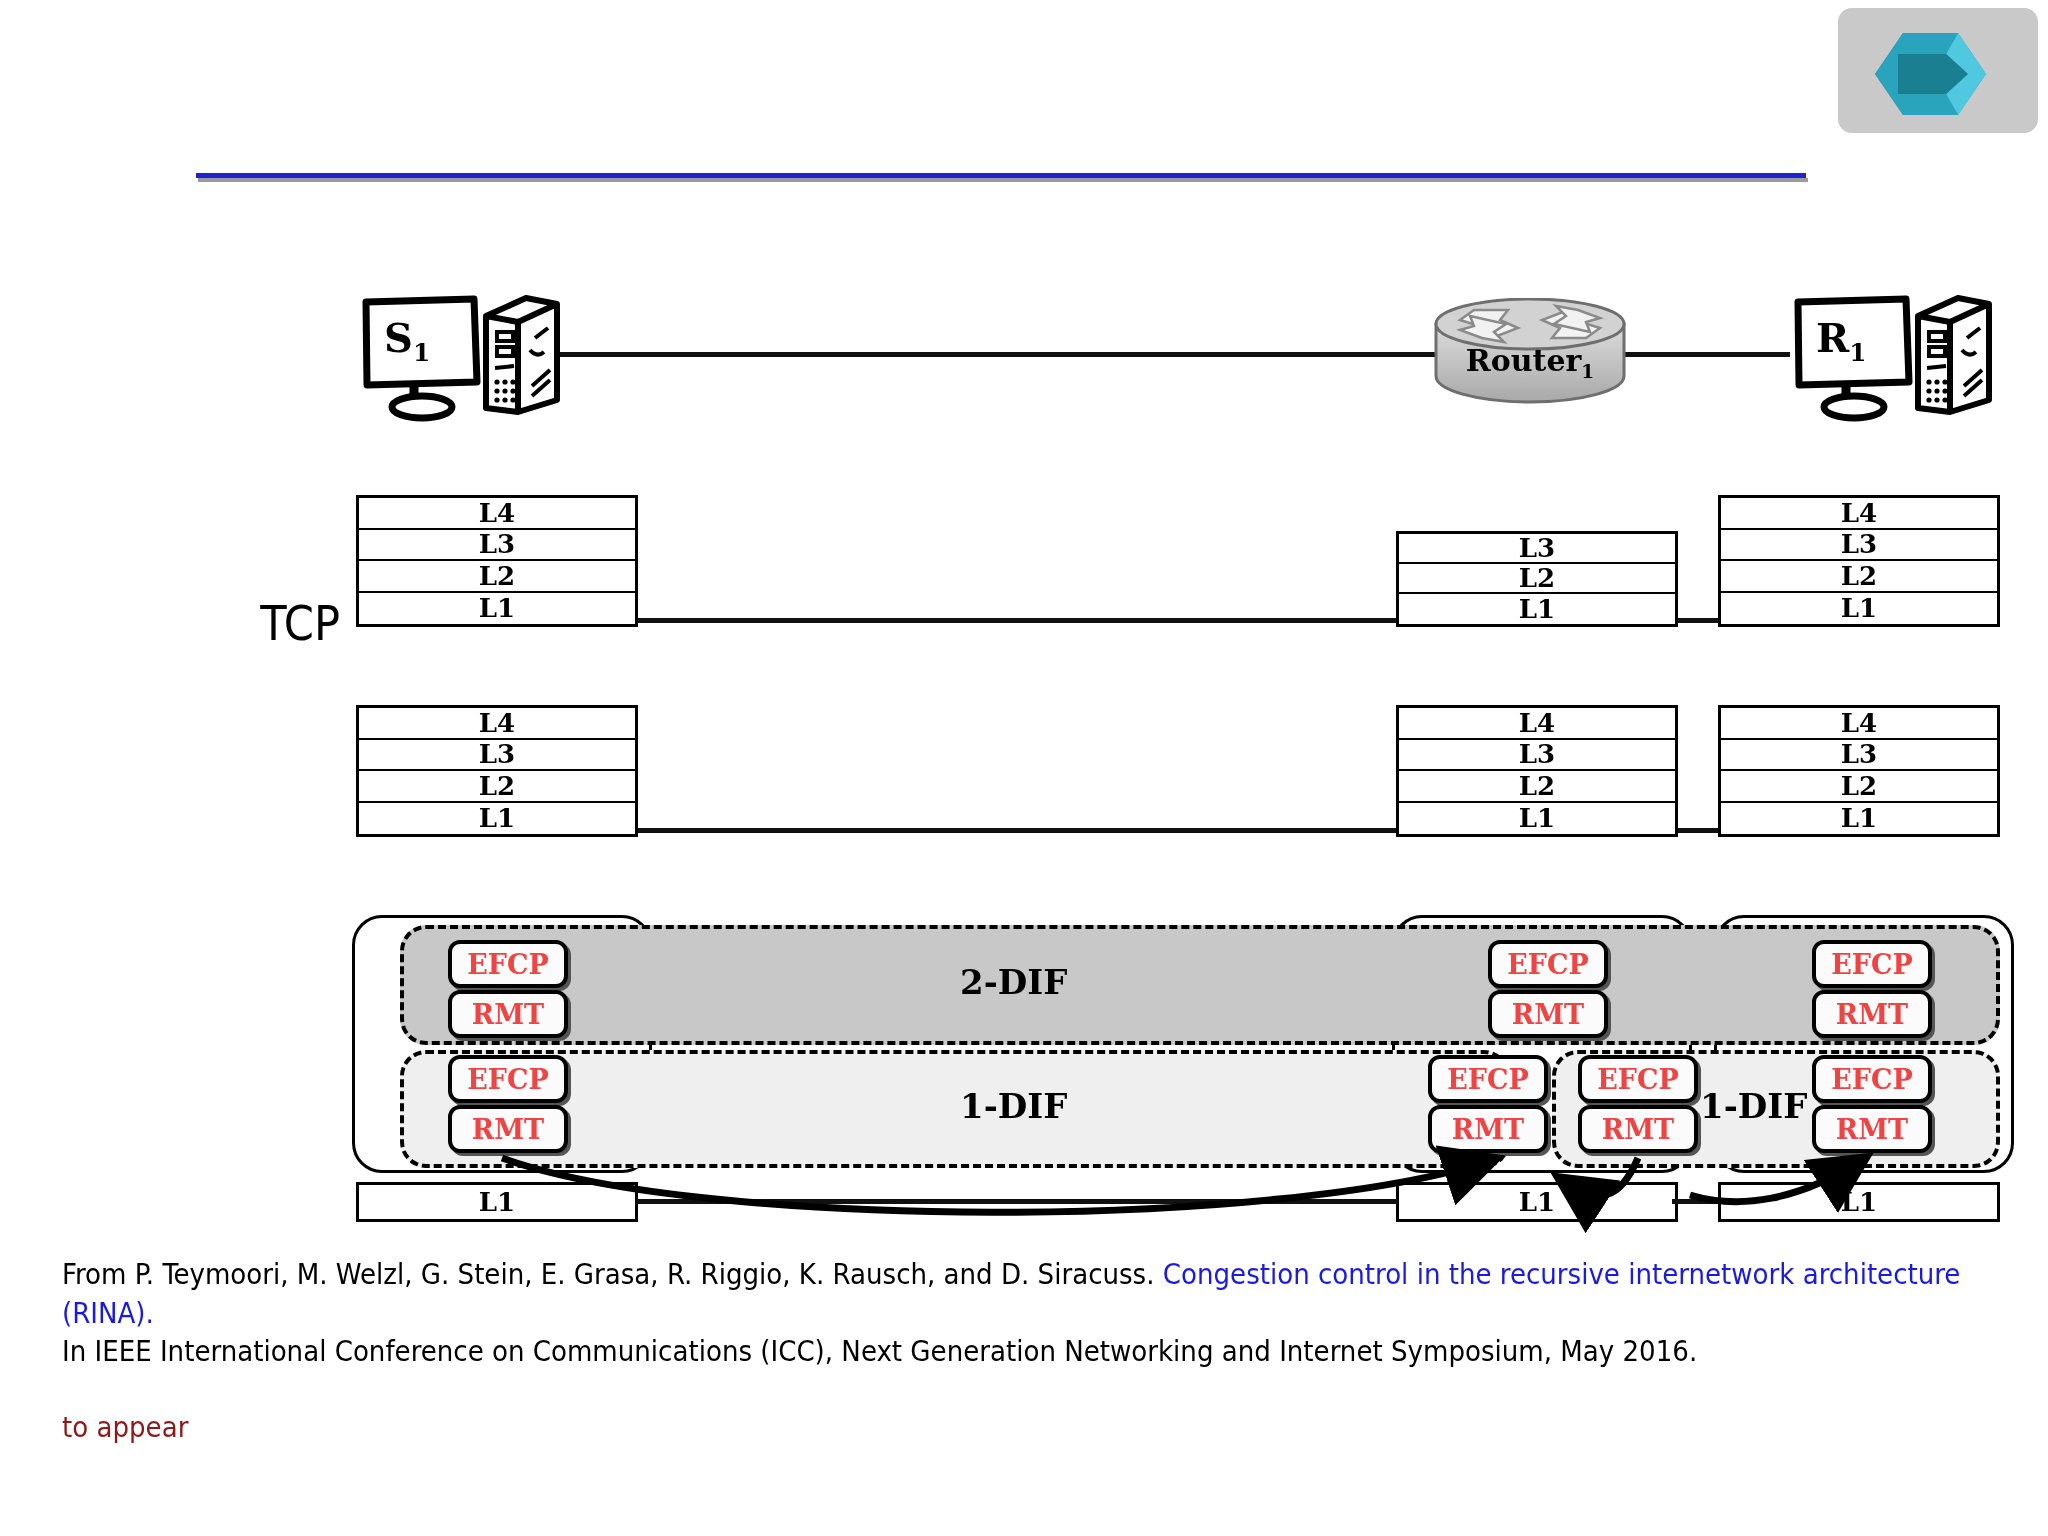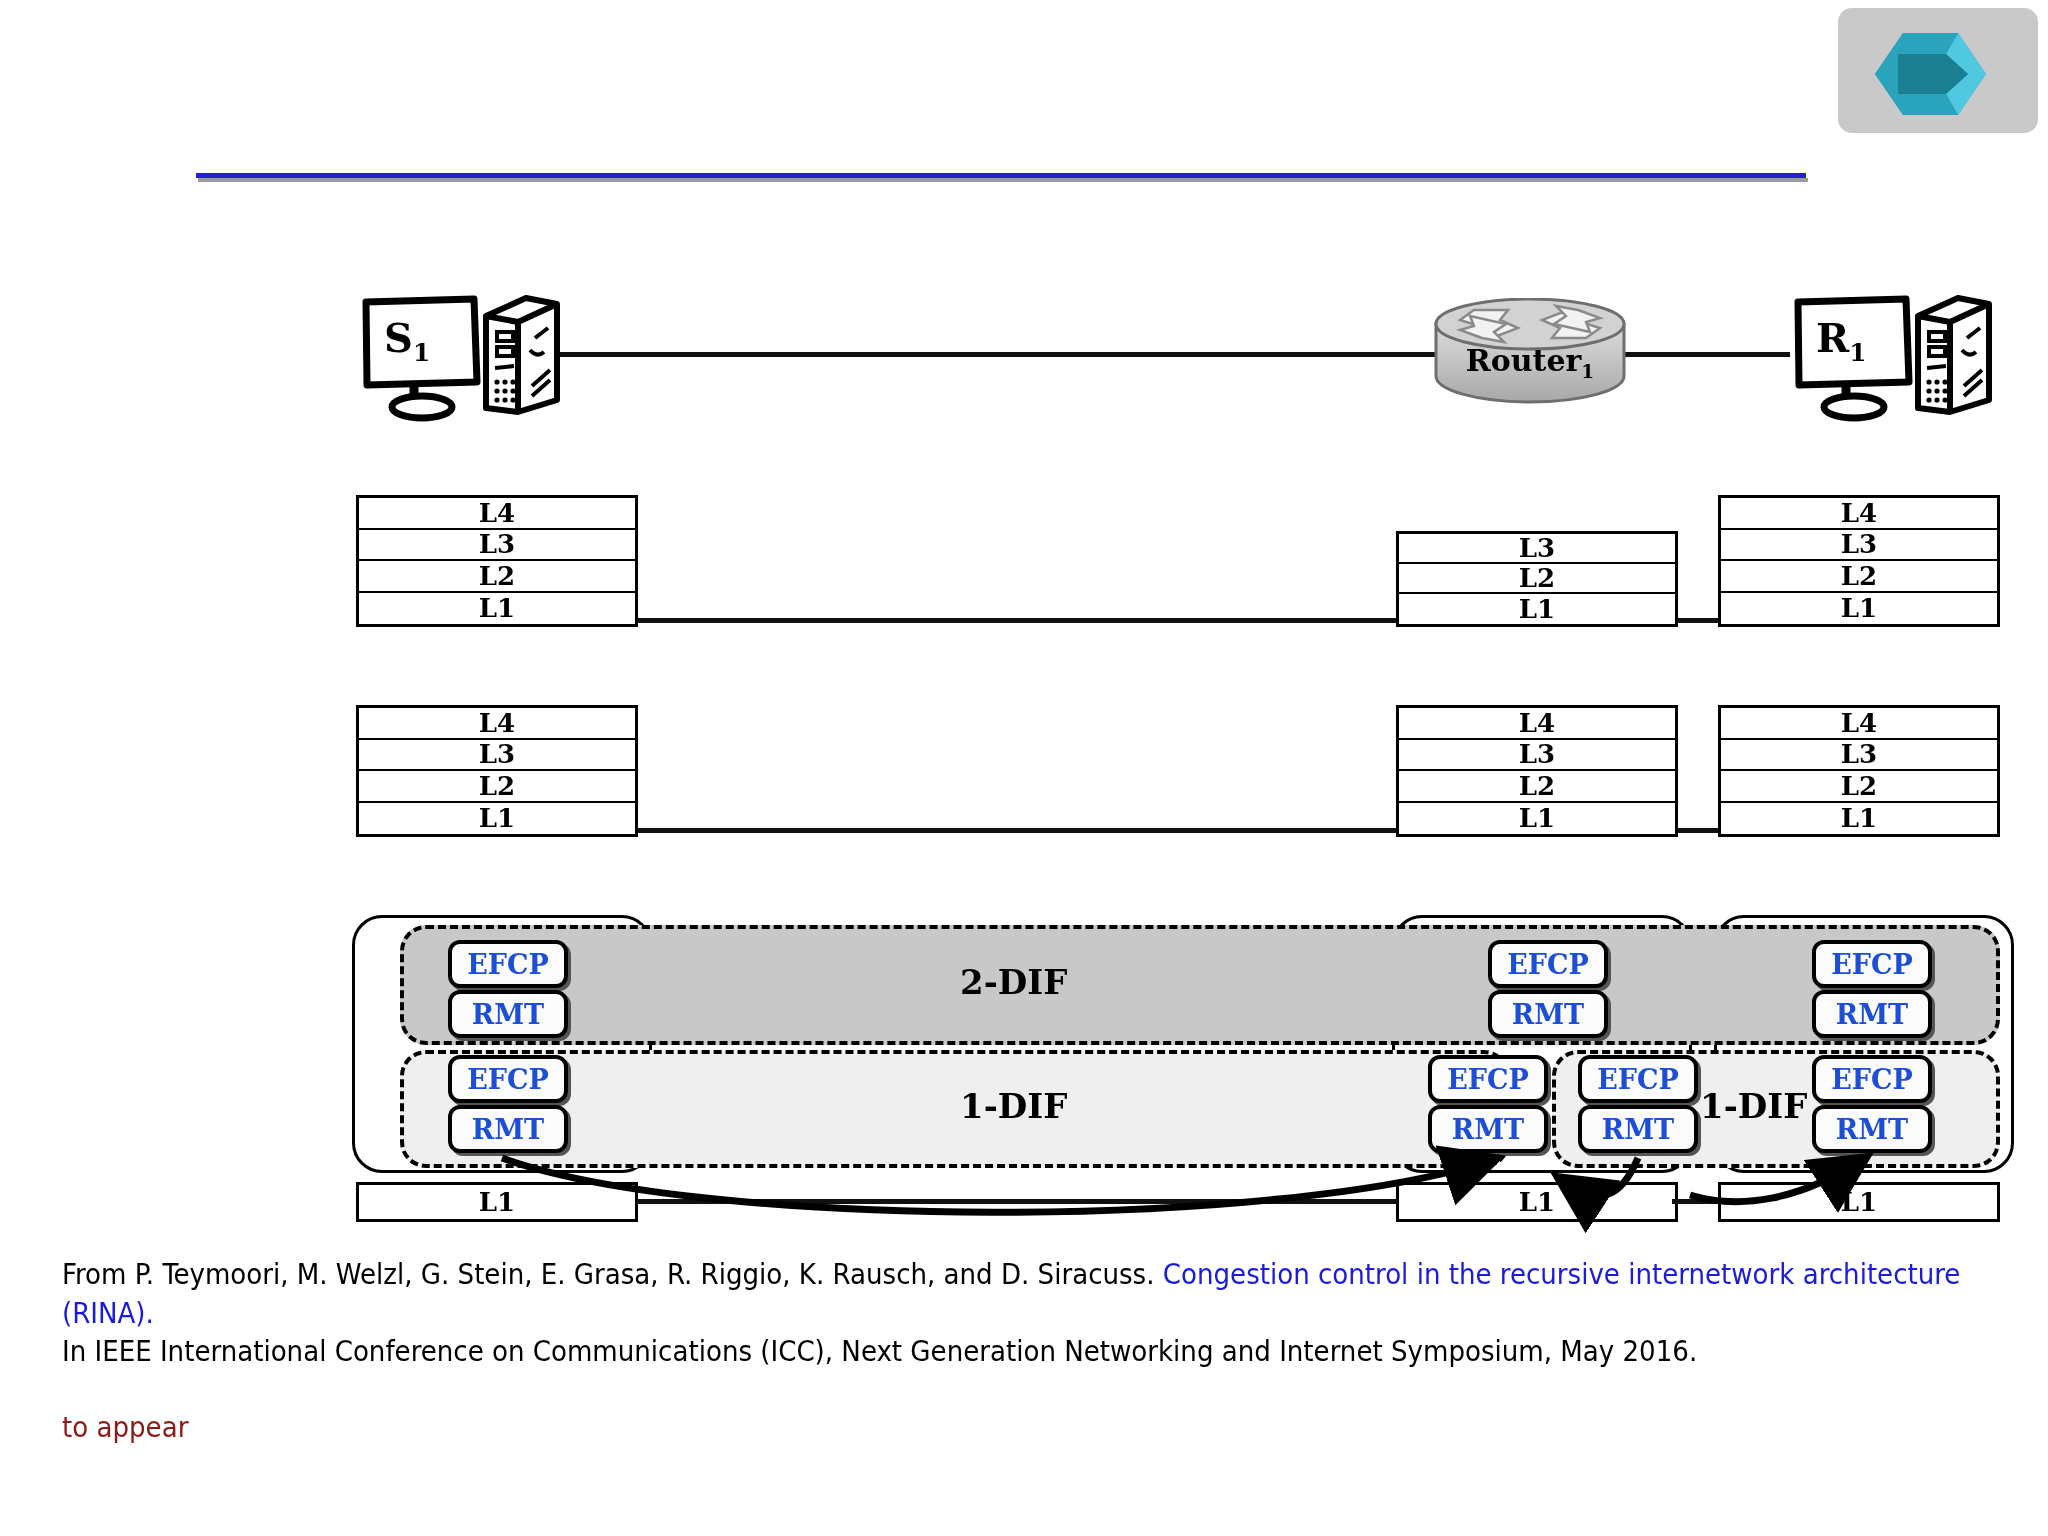--- a/index.html
+++ b/index.html
@@ -86,21 +86,21 @@
   .diflabel {
     position: absolute;
     font-family: "DejaVu Serif", serif; font-weight: bold;
     font-size: 34px; color: #000; white-space: nowrap; text-align: right;
   }
   .ipcp { position: absolute; }
   .ipcbox {
     border: 4px solid #000; border-radius: 12px;
     background: #fbfbfb;
     font-family: "DejaVu Serif", serif; font-weight: bold;
-    font-size: 27px; color: #1d4ed8;
+    font-size: 27px; color: #ef4444;
     display: flex; align-items: center; justify-content: center;
     box-shadow: 3px 3px 0 #555;
     text-align: center;
   }
   .l1box {
     position: absolute; border: 3px solid #000; background: #fff;
     font-family: "DejaVu Serif", serif; font-weight: bold;
     font-size: 26px; color: #000;
     display: flex; align-items: center; justify-content: center;
   }
@@ -254,20 +254,21 @@
           <circle cx="147" cy="101" r="2.6"></circle>
           <circle cx="155" cy="101" r="2.6"></circle>
         <circle cx="139" cy="110" r="2.6"></circle>
           <circle cx="147" cy="110" r="2.6"></circle>
           <circle cx="155" cy="110" r="2.6"></circle>
       </g>
     </svg>
     <div class="hostlabel" style="left:26px; top:24px; font-size:40px;"><span>R</span><span class="sub">1</span></div>
   </div>
 
+  <div class="rowlabel" style="left:40px; top:595px; width:300px;">TCP</div>
 
   <div class="wire" style="left:636px; top:618px; width:762px; height:5px;"></div>
   <div class="wire" style="left:1672px; top:618px; width:48px; height:5px;"></div>
 
   <div class="stack" style="left:356px; top:495px; width:282px; height:132px;">
     <div class="lay" style="height:25%;">L4</div>
     <div class="lay" style="height:25%;">L3</div>
     <div class="lay" style="height:25%;">L2</div>
     <div class="lay" style="height:25%;">L1</div>
   </div>

